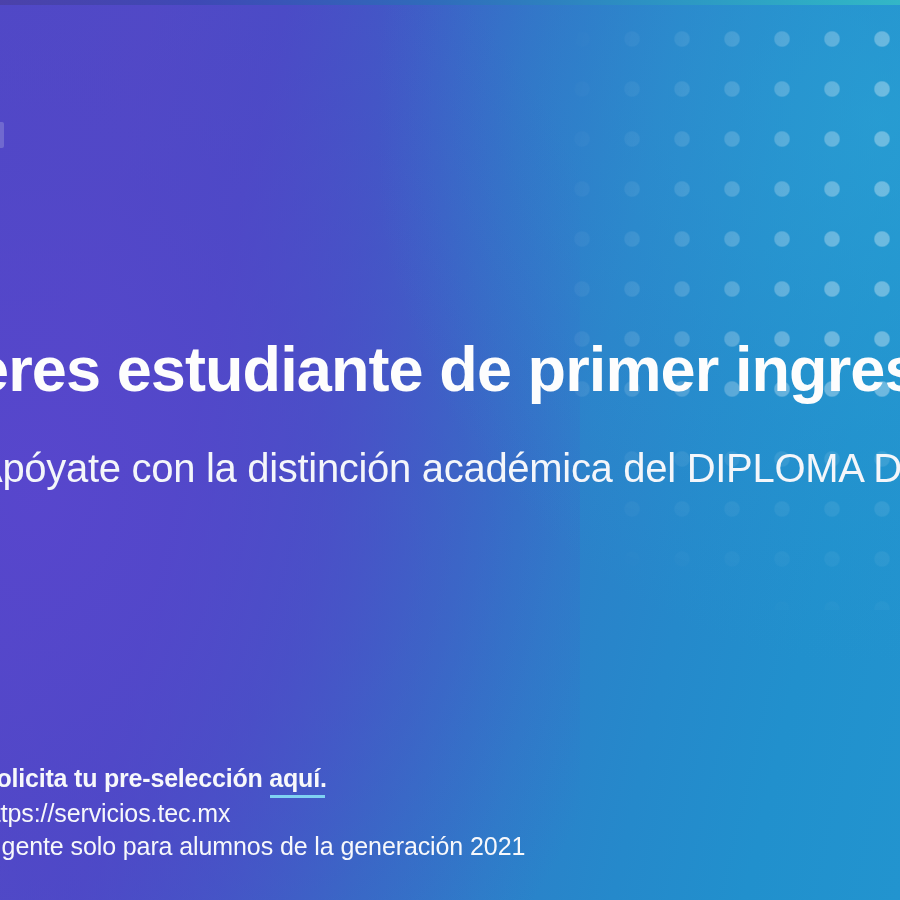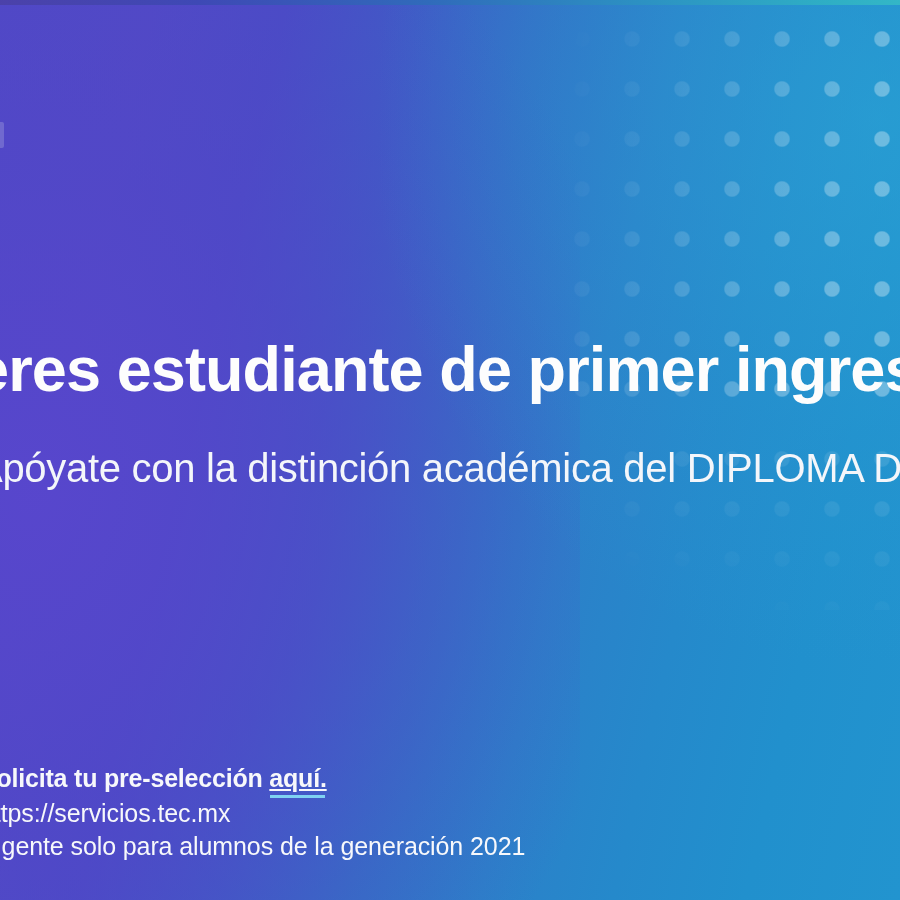--- a/index.html
+++ b/index.html
@@ -185,21 +185,20 @@
   #footer-line-1 {
     font-size: 25px;
     font-weight: bold;
     letter-spacing: -0.2px;
     margin-bottom: 10px;
   }
 
   #footer-link-wrap {
     position: relative;
     display: inline-block;
-    text-decoration: underline;
   }
 
   #footer-link-underline {
     position: absolute;
     left: 1px;
     right: 2px;
     bottom: -7px;
     height: 3px;
     background: #7fd2f2;
   }

